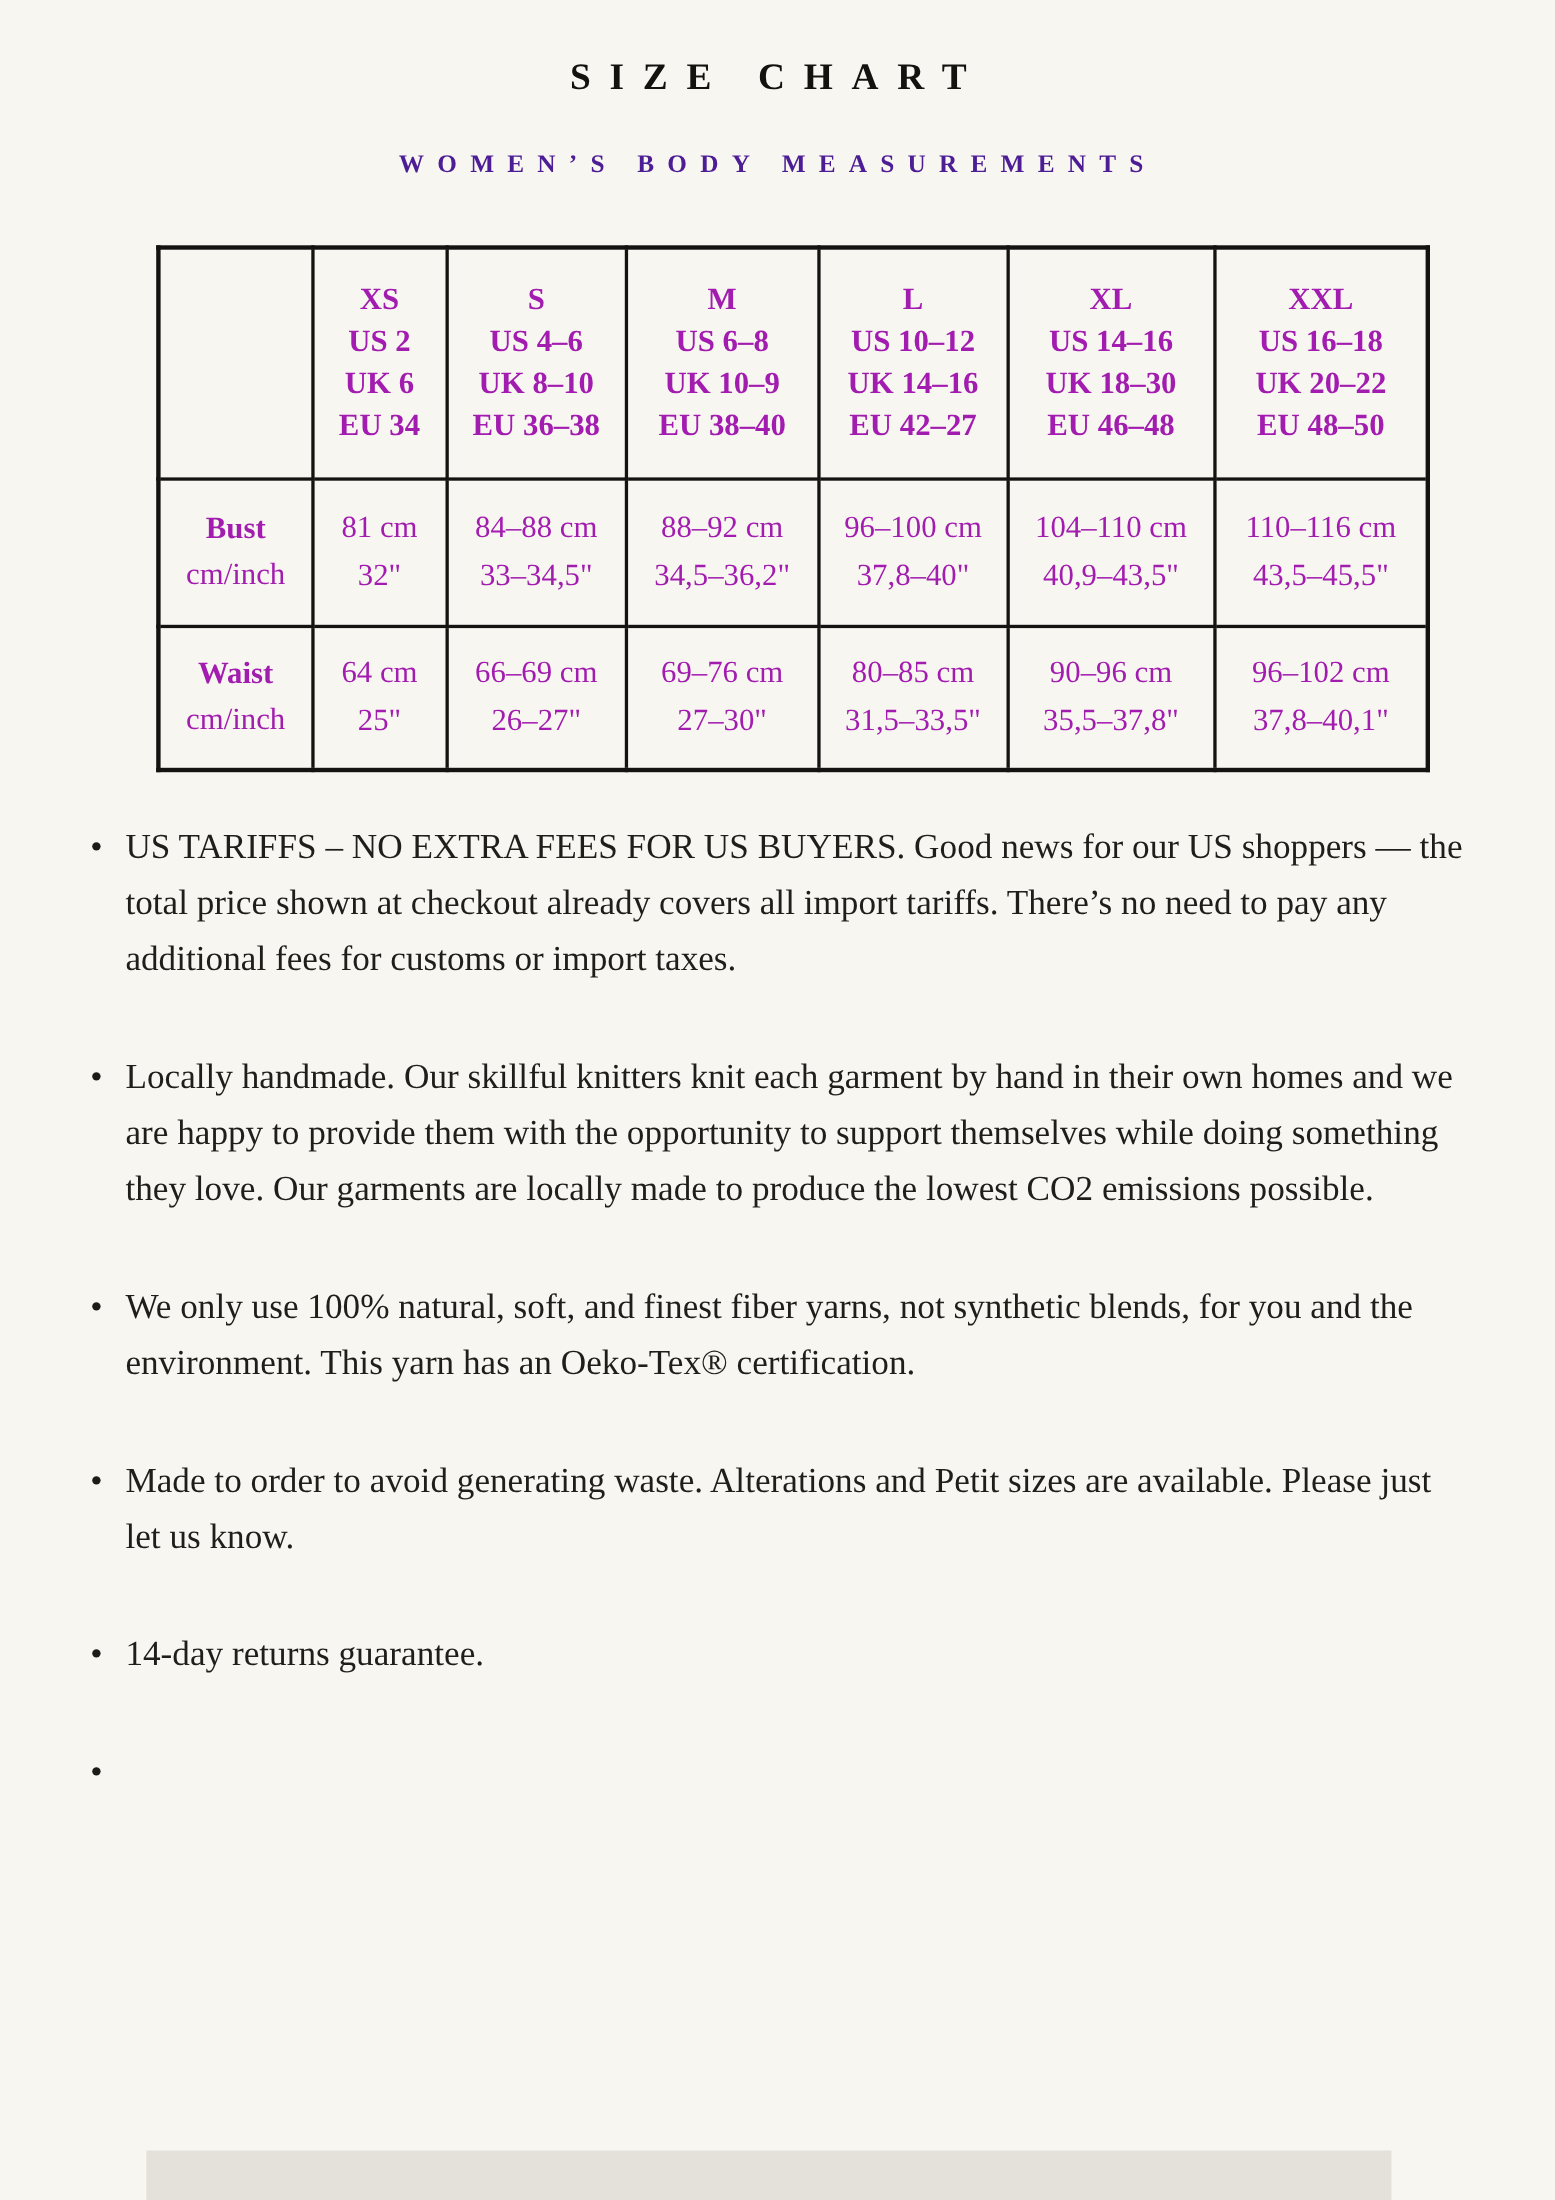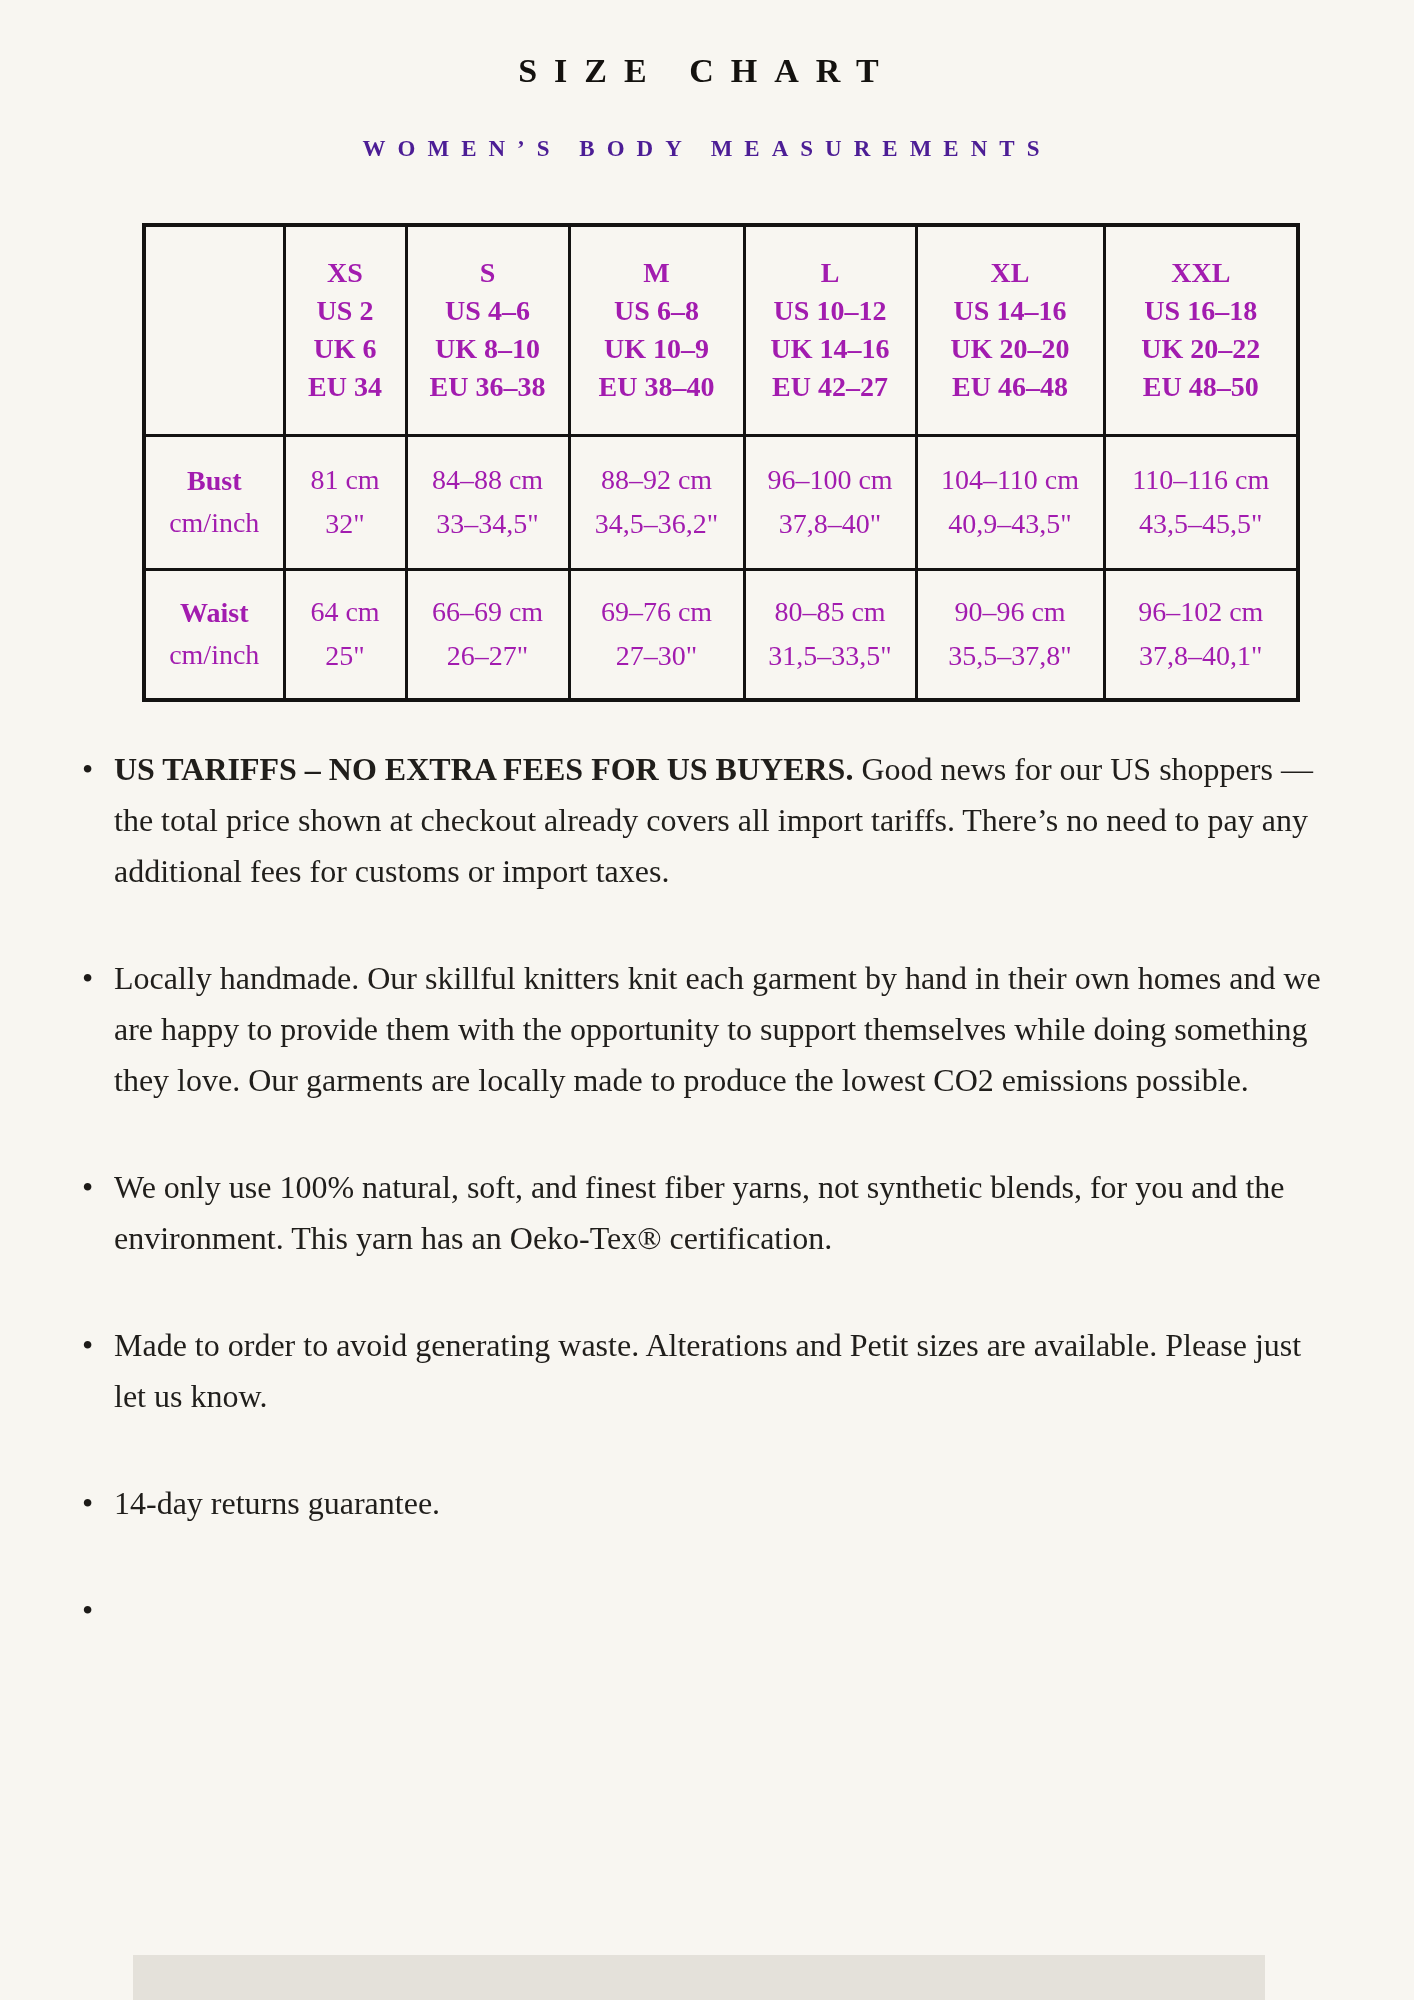--- a/index.html
+++ b/index.html
@@ -51,21 +51,21 @@
   }
   ul.notes li{
     position:relative;
     padding-left:34px;
     margin-bottom:56px;
   }
   ul.notes .dot{
     position:absolute;left:2px;top:0;
     font-size:32px;line-height:51px;color:#1d1b18;
   }
-  ul.notes .lead{font-weight:700;}
+  ul.notes .lead{font-weight:400;}
 
   .footer-bar{
     position:absolute;left:133px;top:1955px;
     width:1132px;height:45px;
     background:#e4e1da;
   }
 </style>
 </head>
 <body>
 
@@ -107,21 +107,21 @@
         </th>
         <th class="head-cell">
           <div>L</div>
           <div>US 10–12</div>
           <div>UK 14–16</div>
           <div>EU 42–27</div>
         </th>
         <th class="head-cell">
           <div>XL</div>
           <div>US 14–16</div>
-          <div>UK 20–20</div>
+          <div>UK 18–30</div>
           <div>EU 46–48</div>
         </th>
         <th class="head-cell">
           <div>XXL</div>
           <div>US 16–18</div>
           <div>UK 20–22</div>
           <div>EU 48–50</div>
         </th>
       </tr>
 

